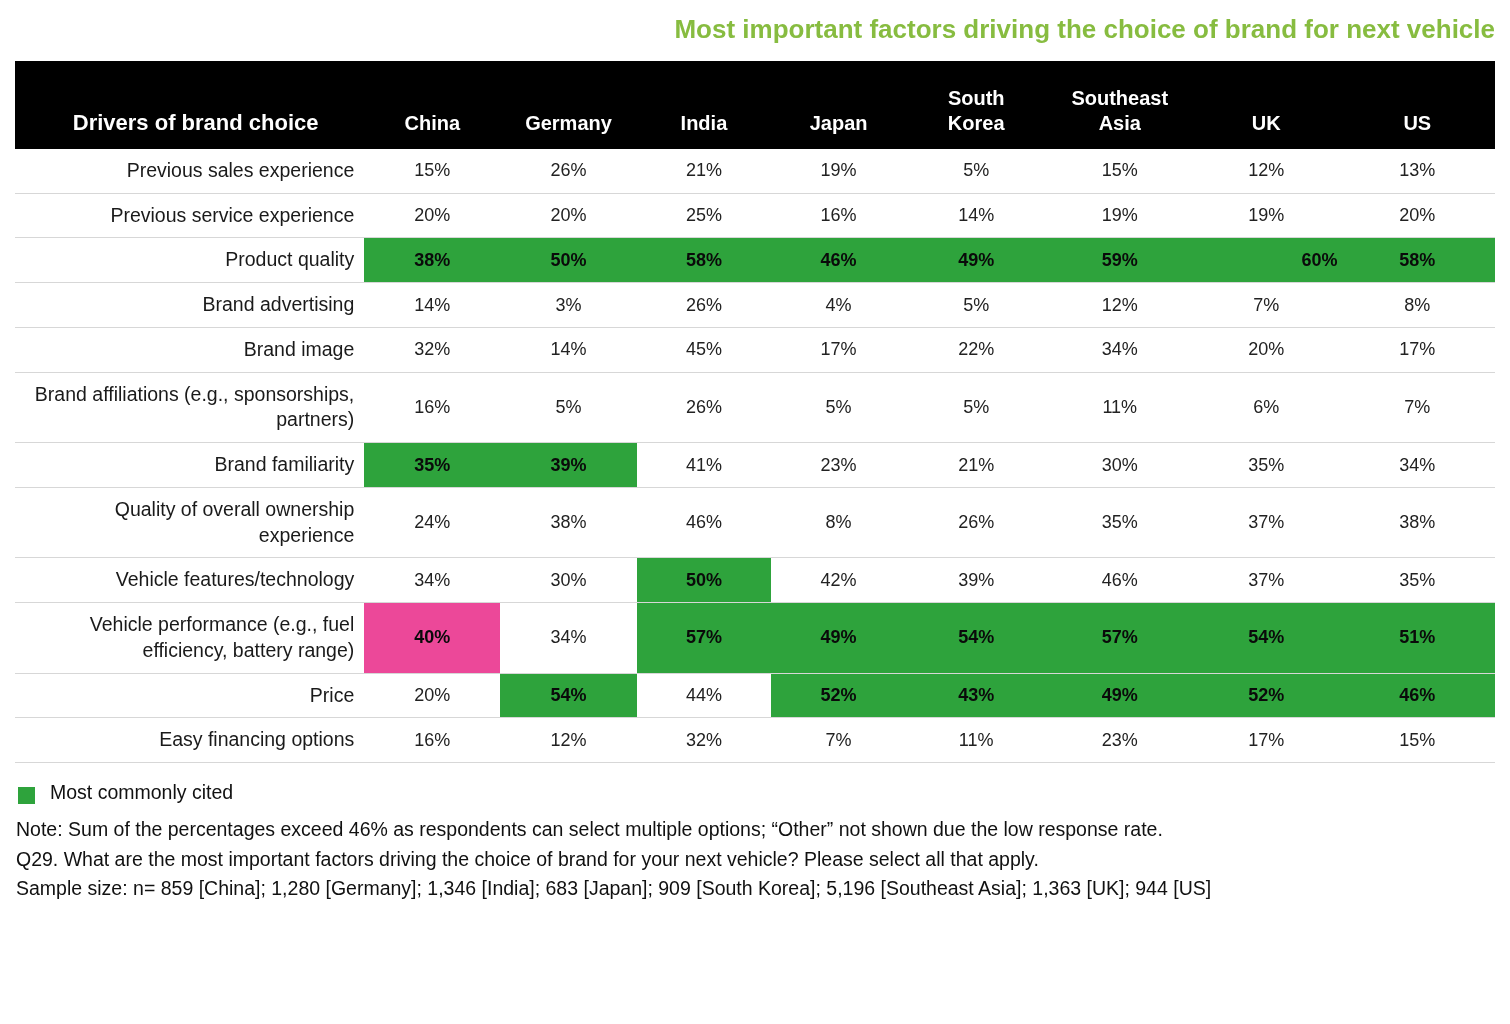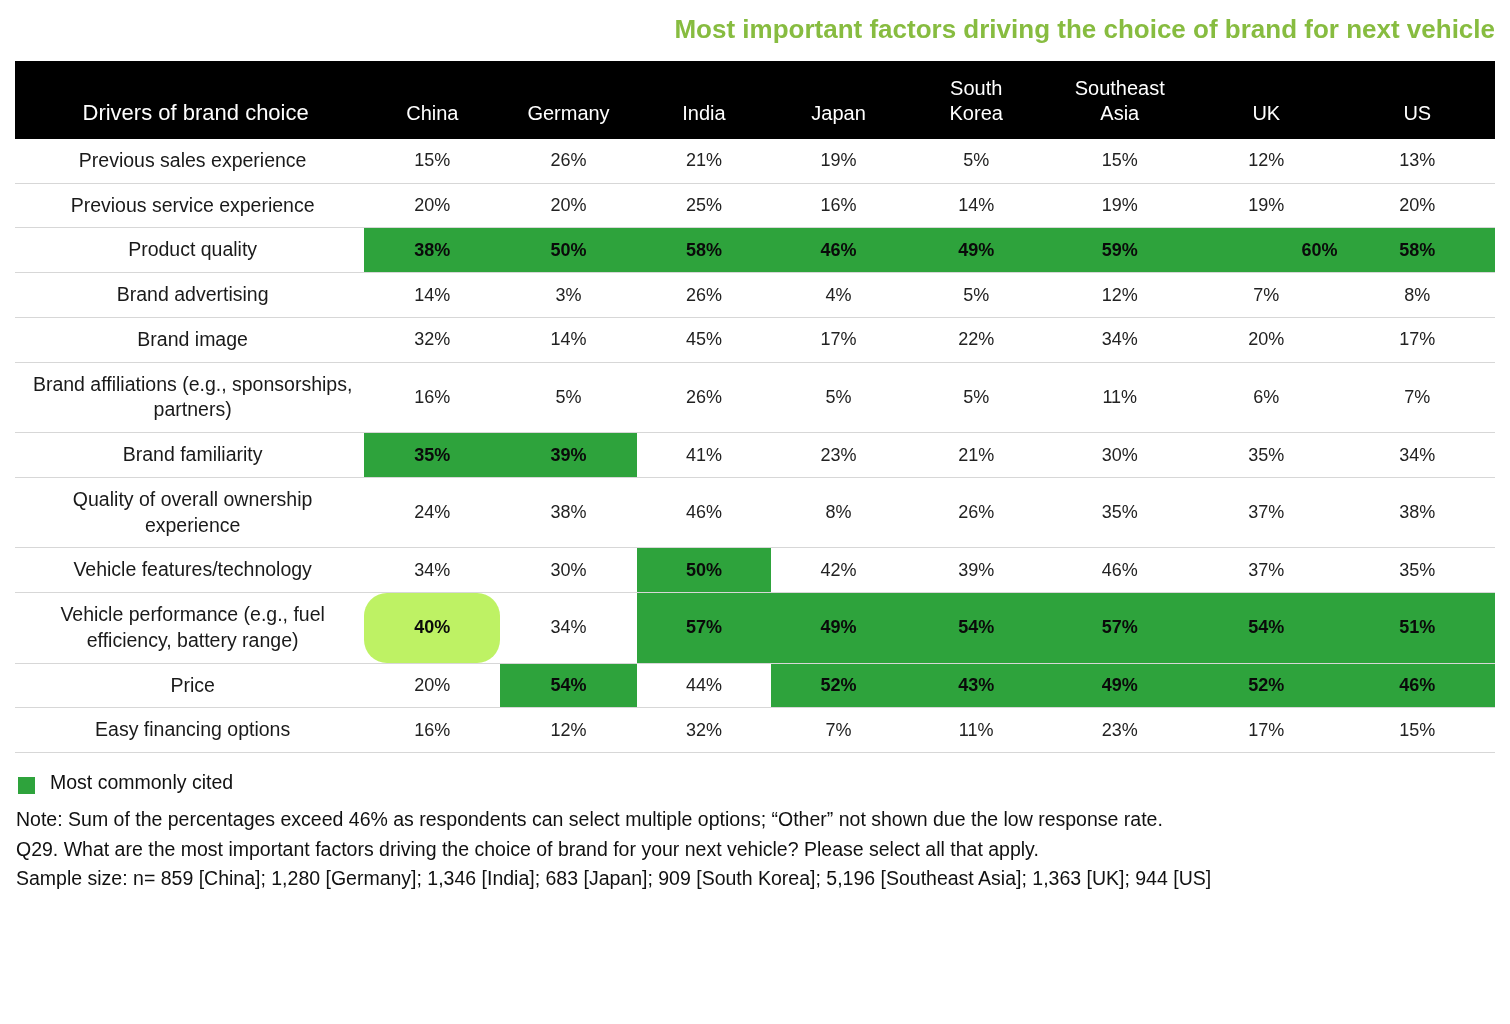--- a/index.html
+++ b/index.html
@@ -11,29 +11,29 @@
   .page { padding: 6px 15px 10px 15px; }
   .title {
     font-size: 26px; font-weight: 700;
     margin: 8px 0 16px 2px; letter-spacing: 0;
   }
   table.grid {
     width: 1480px; border-collapse: collapse; table-layout: fixed;
   }
   thead th {
     background: #000000; color: #ffffff;
-    vertical-align: bottom; font-weight: 400;
-    padding: 15px 4px 13px 4px;
+    vertical-align: bottom; font-weight: 700;
+    padding: 25px 4px 13px 4px;
   }
   th.row-header { text-align: center; padding-left: 16px; font-size: 22px; }
   th.col-head { text-align: center; font-size: 20px; line-height: 1.25; }
   .col-head-text { display: inline-block; max-width: 108px; }
   tbody td { border-bottom: 1px solid #d7d7d7; background: #ffffff; }
   td.row-label {
-    text-align: center; font-size: 19.5px; line-height: 1.32;
+    text-align: right; font-size: 19.5px; line-height: 1.32;
     padding: 9px 10px 9px 16px; color: #1a1a1a;
   }
   td.val {
     text-align: center; font-size: 18px; color: #222;
     padding: 9px 2px;
   }
   td.val.hl { font-weight: 700; color: #0a0a0a; }
   .legend {
     display: flex; align-items: flex-end; gap: 15px;
     margin: 18px 0 12px 3px; font-size: 19.5px; color: #111;
@@ -168,21 +168,21 @@
           <td class="val">30%</td>
           <td class="val hl" style="background: rgb(46, 163, 60);">50%</td>
           <td class="val">42%</td>
           <td class="val">39%</td>
           <td class="val">46%</td>
           <td class="val">37%</td>
           <td class="val">35%</td>
         </tr>
         <tr>
           <td class="row-label">Vehicle performance (e.g., fuel efficiency, battery range)</td>
-          <td class="val hl" style="background: #bef264; border-radius: 23px;">40%</td>
+          <td class="val hl" style="background: #ec4899;">40%</td>
           <td class="val">34%</td>
           <td class="val hl" style="background: rgb(46, 163, 60);">57%</td>
           <td class="val hl" style="background: rgb(46, 163, 60);">49%</td>
           <td class="val hl" style="background: rgb(46, 163, 60);">54%</td>
           <td class="val hl" style="background: rgb(46, 163, 60);">57%</td>
           <td class="val hl" style="background: rgb(46, 163, 60);">54%</td>
           <td class="val hl" style="background: rgb(46, 163, 60);">51%</td>
         </tr>
         <tr>
           <td class="row-label">Price</td>

